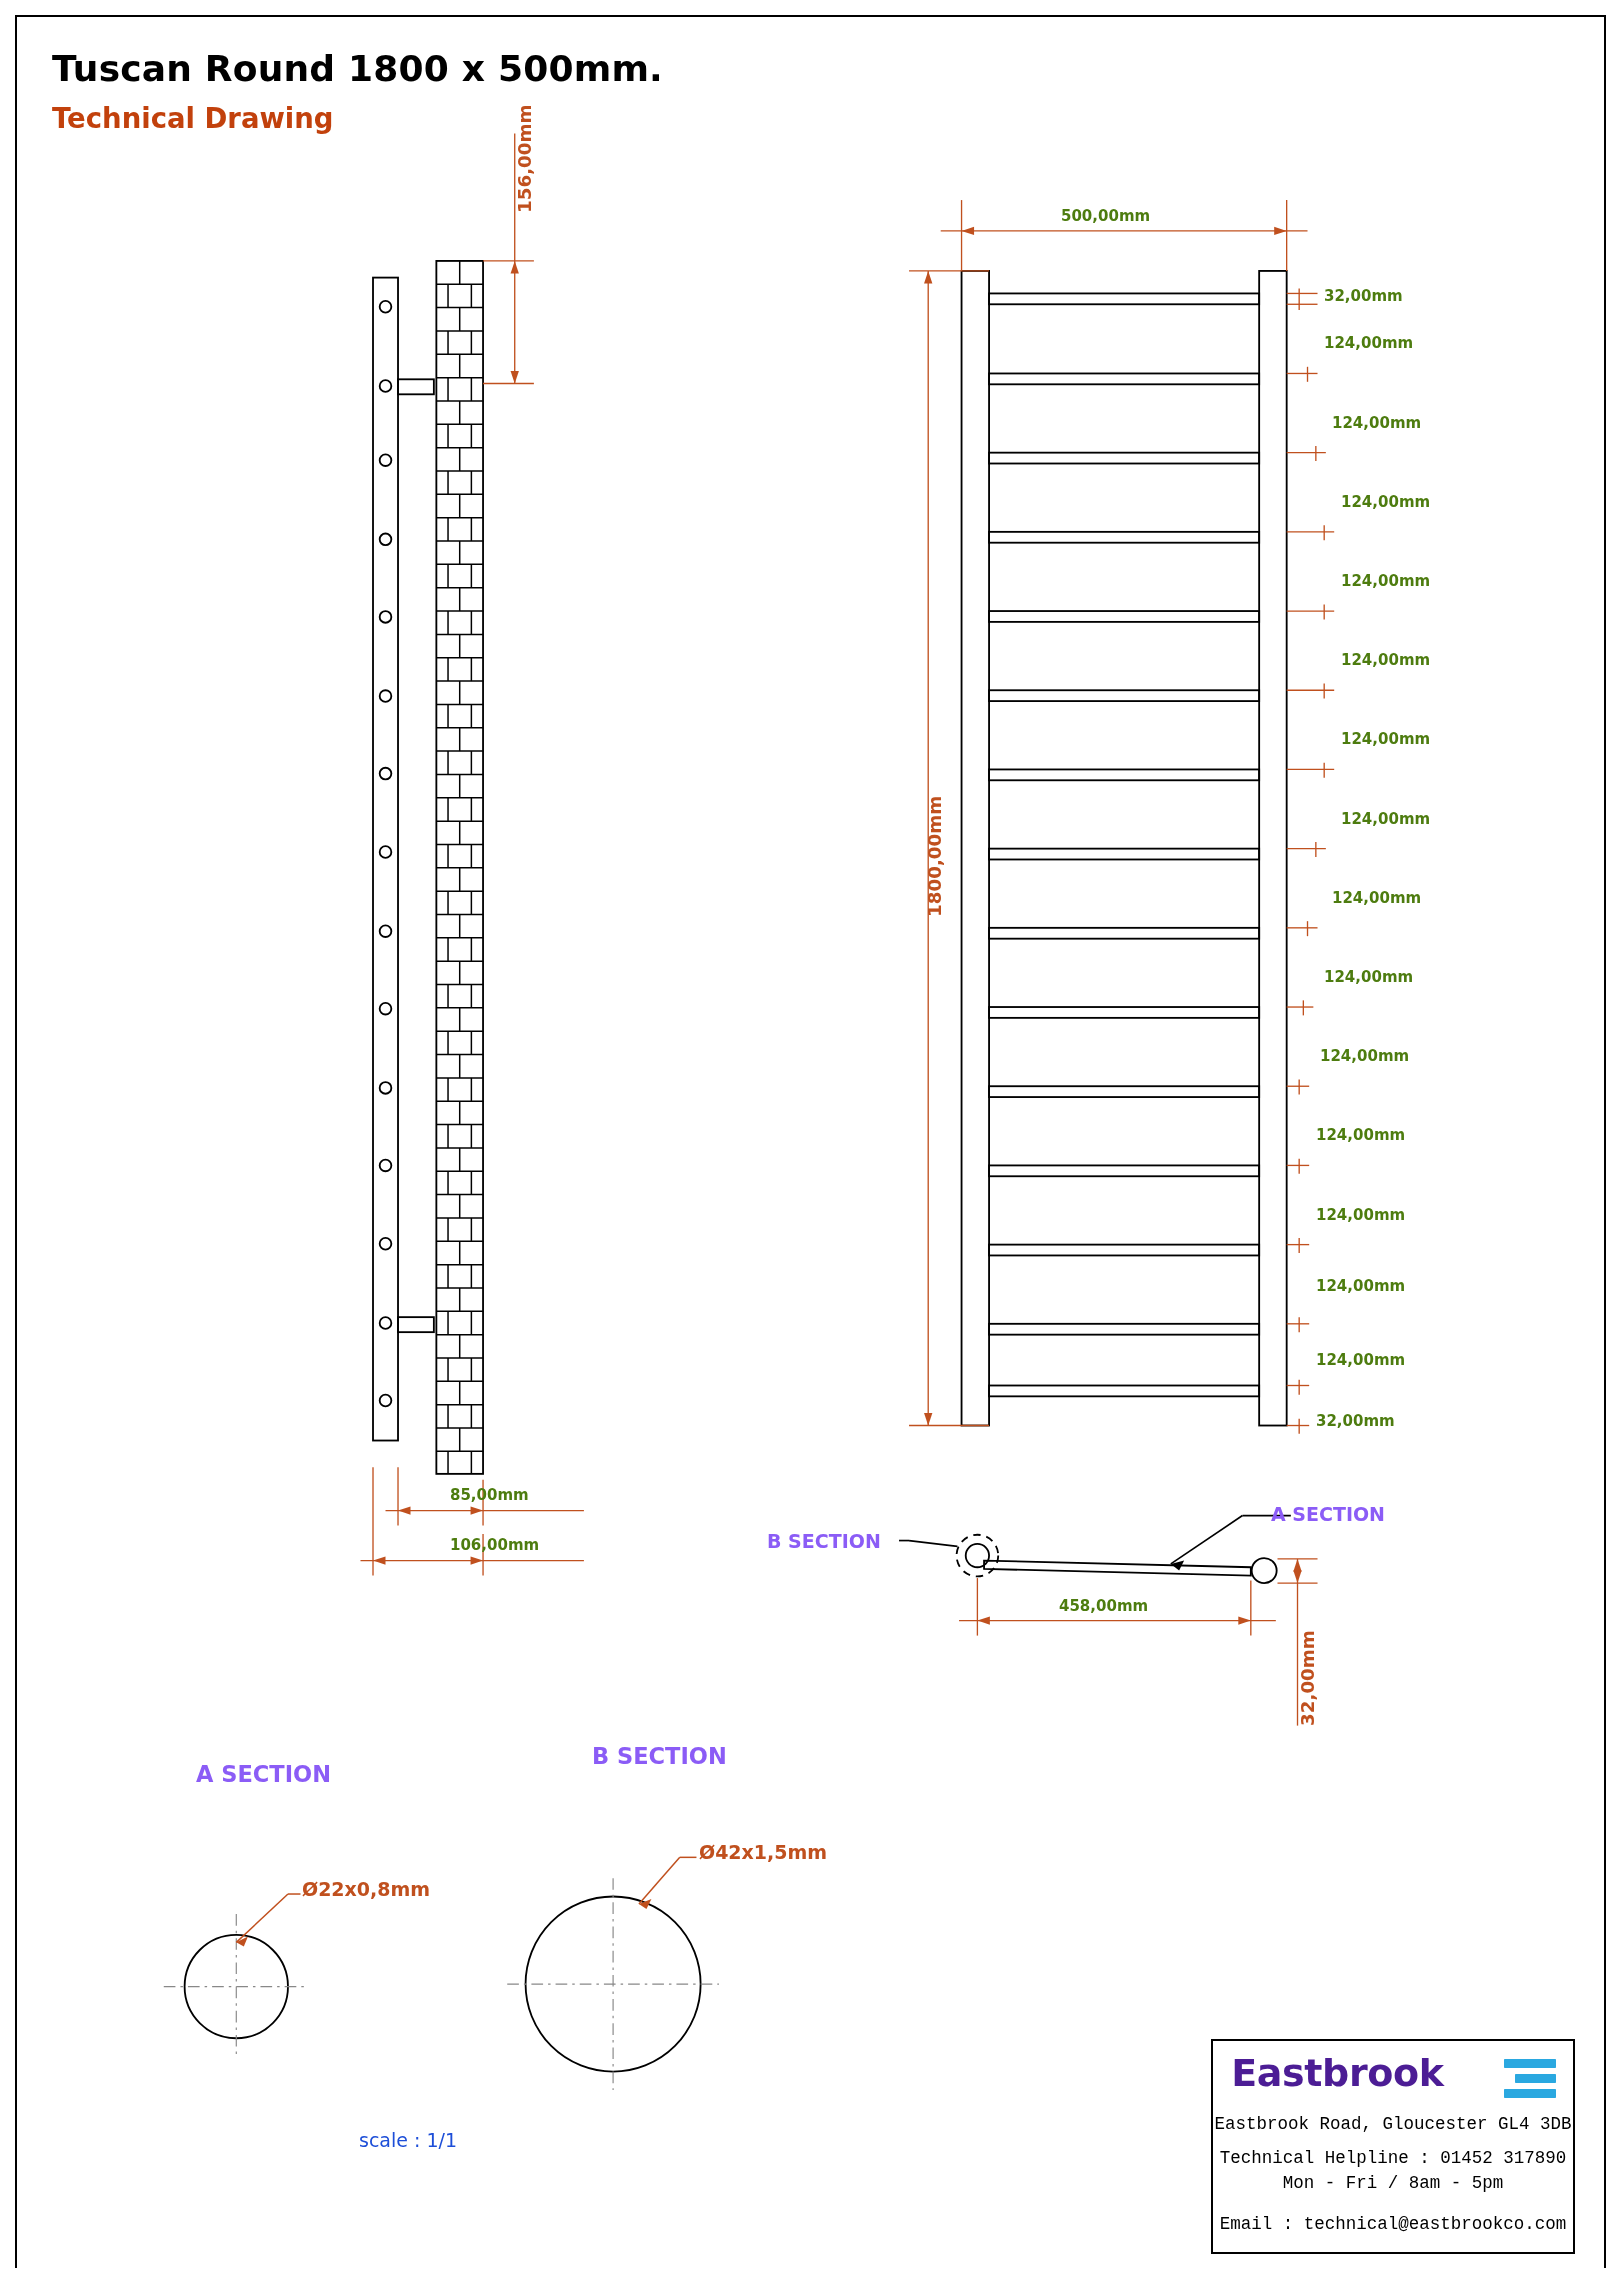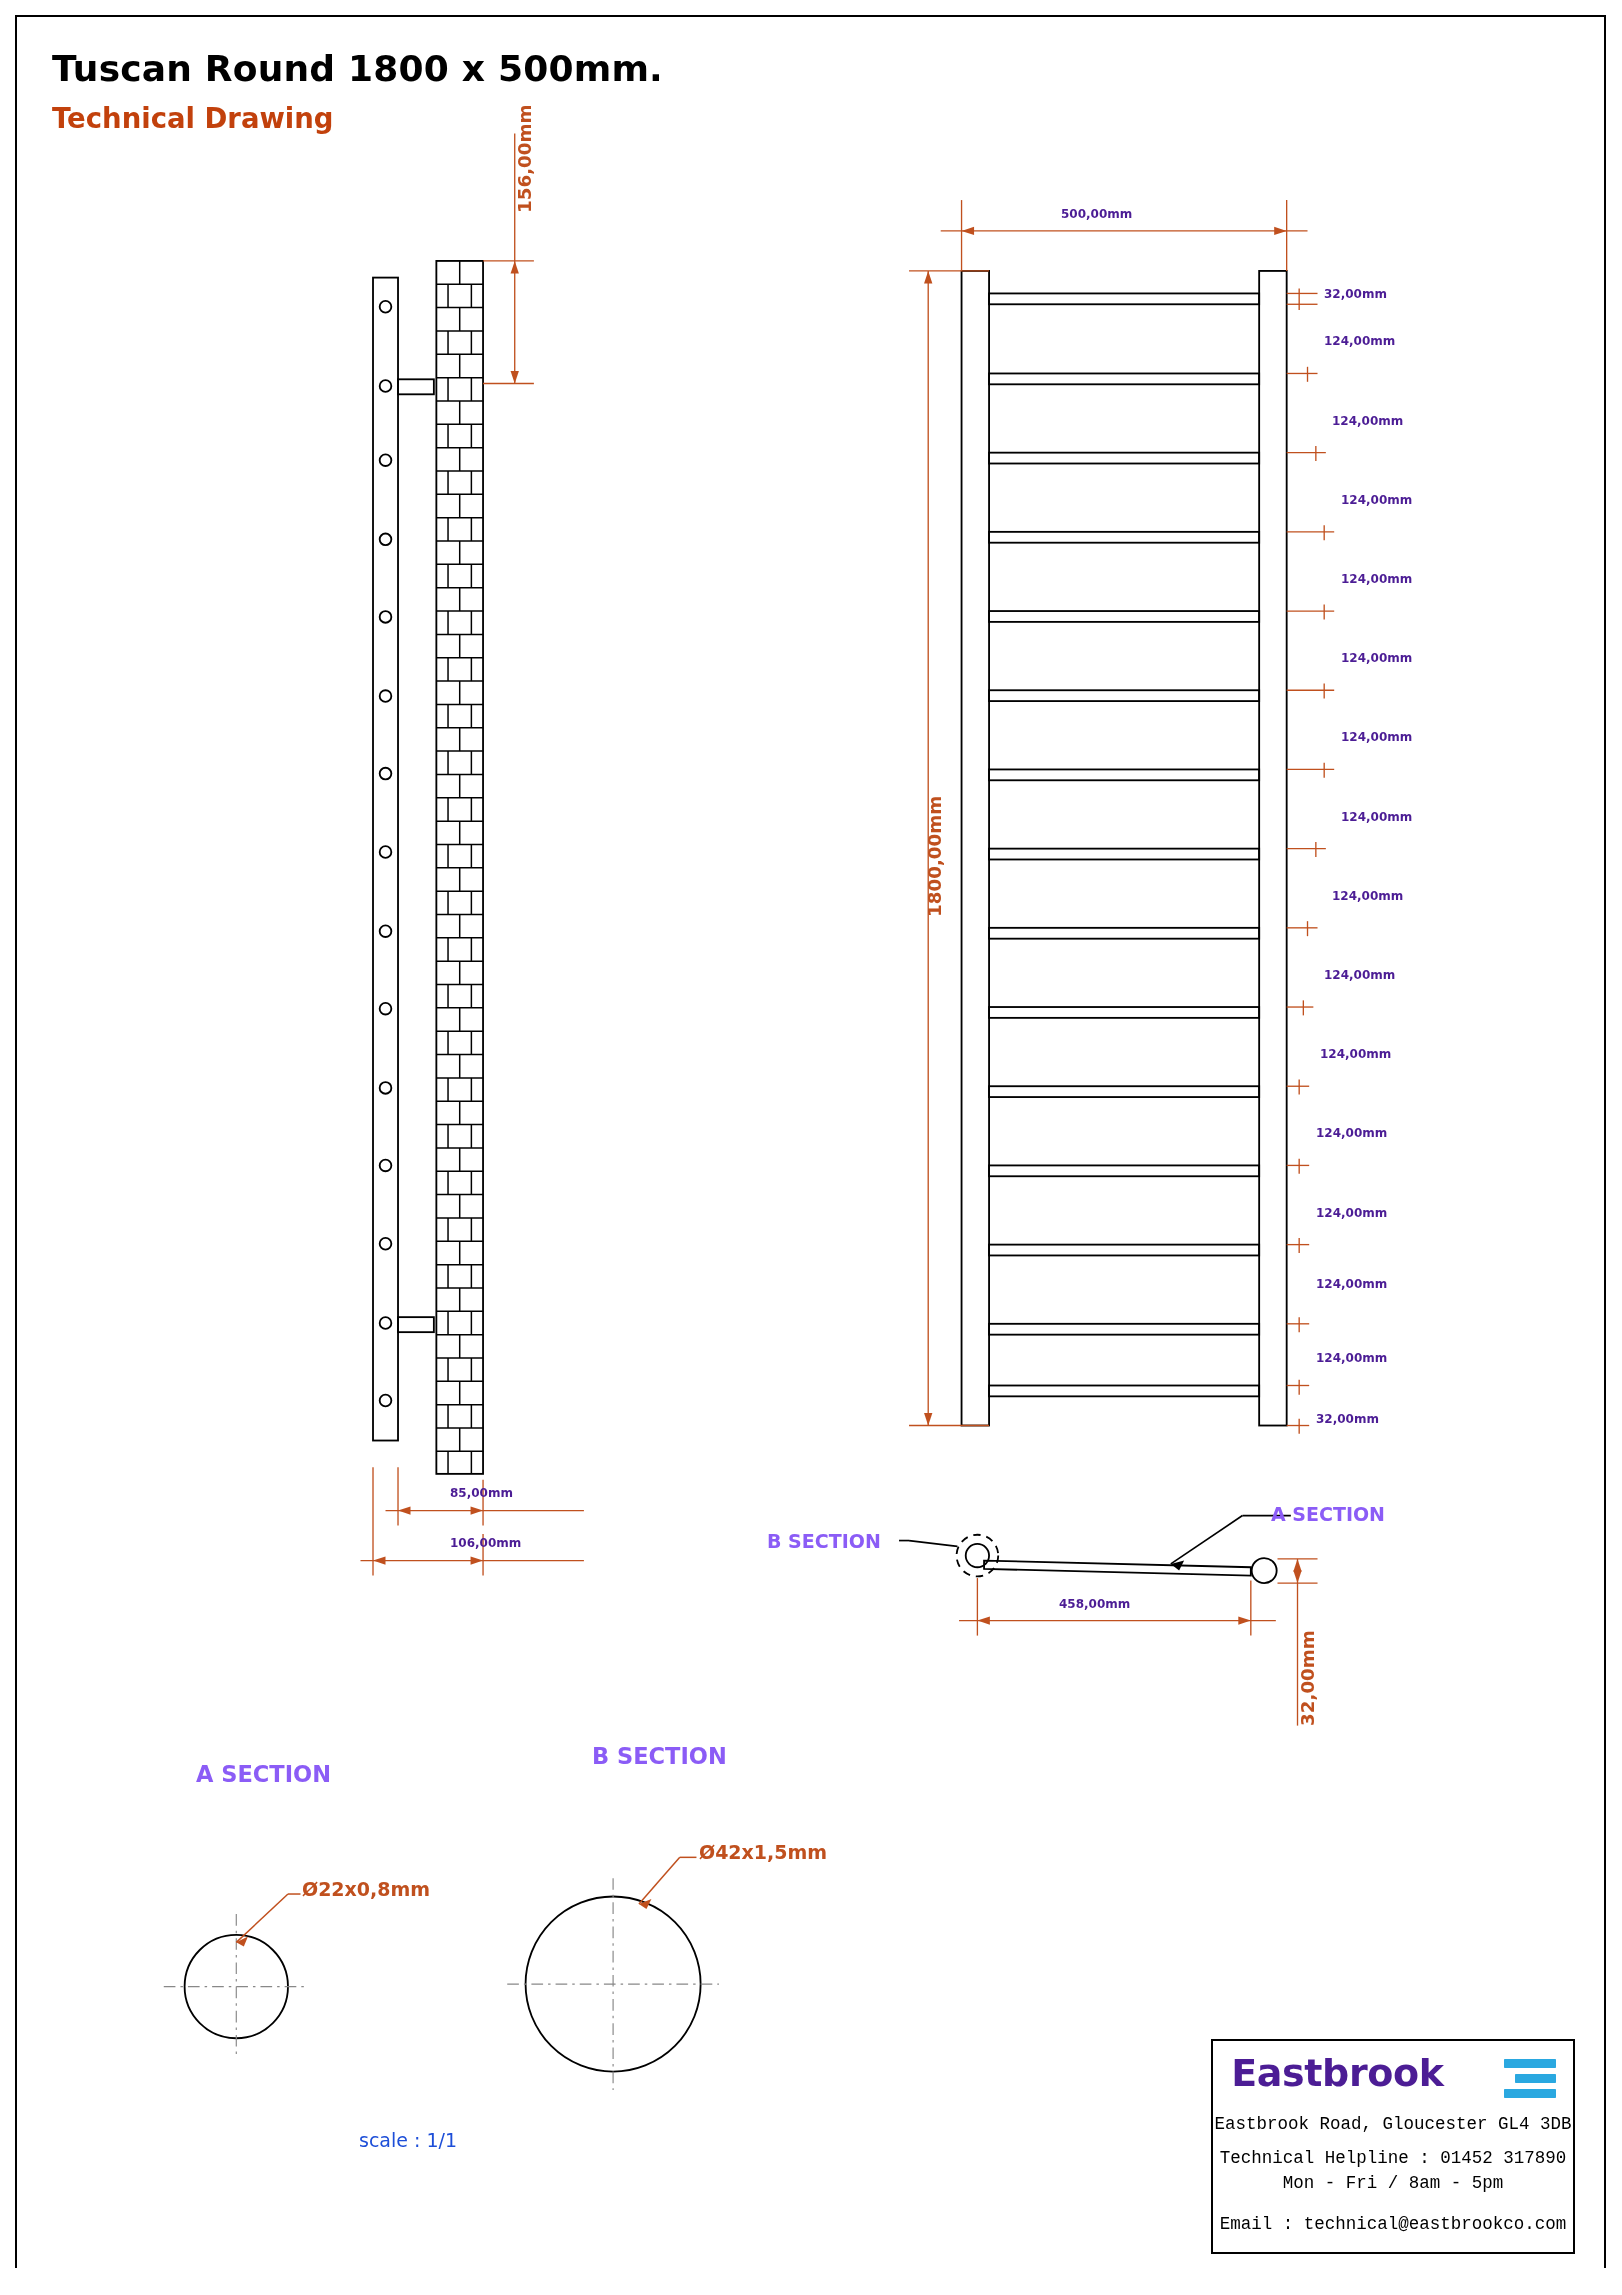--- a/index.html
+++ b/index.html
@@ -41,22 +41,22 @@
     position: absolute;
     left: 52px;
     top: 102px;
     font-size: 27.5px;
     font-weight: bold;
     color: #c2410c;
     white-space: nowrap;
   }
   .dim {
     position: absolute;
-    color: #4c1d95;
-    font-size: 12px;
+    color: #4d7c0f;
+    font-size: 15px;
     font-weight: bold;
     white-space: nowrap;
   }
   .dim-v {
     position: absolute;
     color: #c0501e;
     font-size: 18.3px;
     font-weight: bold;
     white-space: nowrap;
     transform-origin: 0 0;

